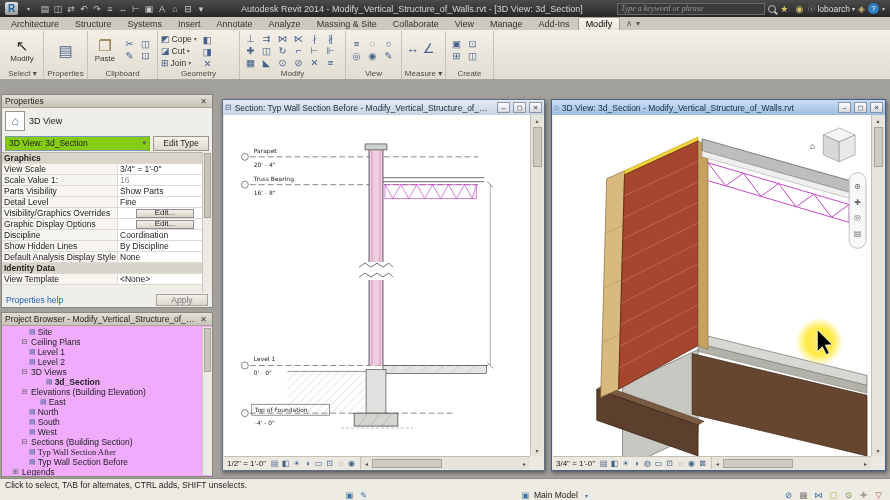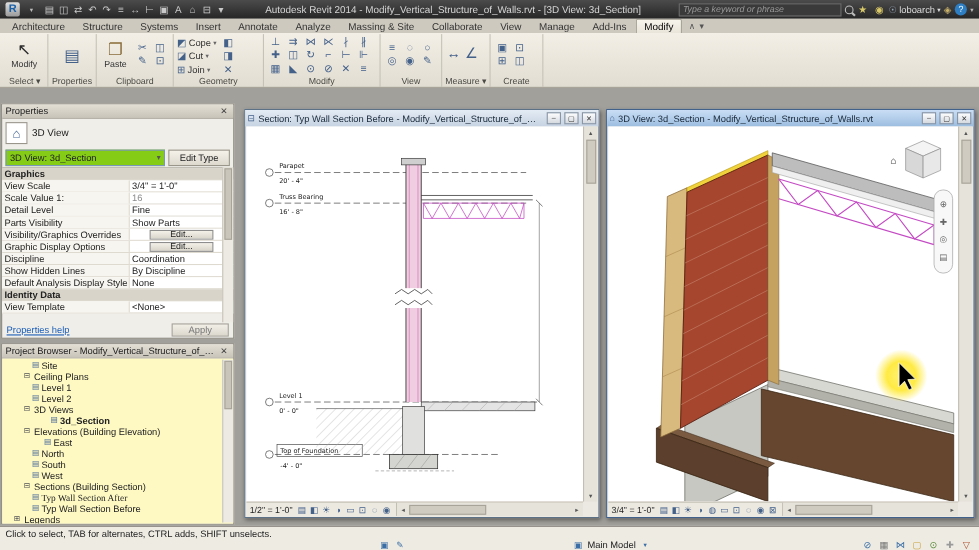--- a/index.html
+++ b/index.html
@@ -8,21 +8,21 @@
         font-family:"Liberation Sans",sans-serif;font-size:9px;color:#222;margin:0 auto}
   
   .titlebar{position:absolute;top:0;left:0;right:0;height:17px;background:linear-gradient(#4b4b4b,#262626);
             display:flex;align-items:center;gap:3px;padding:0 5px;color:#ccc}
   .rbadge{width:13px;height:13px;background:linear-gradient(#e0e0e0,#9a9a9a);color:#1b61a8;font-weight:bold;
           font-size:10px;display:flex;align-items:center;justify-content:center;border-radius:2px}
   .qat{display:flex;gap:1px}
   .qat .gi{width:12px;height:13px;font-size:9px;color:#c9c9c9}
   .tb-title{flex:1;text-align:center;font-size:9px;color:#d5d5d5;white-space:nowrap;overflow:hidden;text-overflow:ellipsis}
   .searchbox{width:148px;height:12px;background:#3a3a3a;border:1px solid #6b6b6b;color:#ccc;font-size:8px;padding:0 3px;
-             font-family:Liberation Sans, sans-serif}
+             font-family:Liberation Serif, serif}
   .searchbox::placeholder{color:#9a9a9a;font-style:italic}
   .mag{width:8px;height:8px;border:1.5px solid #bbb;border-radius:50%;position:relative;display:inline-block}
   .mag::after{content:'';position:absolute;width:4px;height:1.5px;background:#bbb;transform:rotate(45deg);right:-3px;bottom:-2px}
   .infoicons{display:flex;gap:4px;align-items:center}
   .infoicons .gi{width:11px;font-size:9px;color:#d8c868}
   .user{display:flex;align-items:center;gap:2px;color:#ddd;font-size:8.5px}
   .helpbtn{width:11px;height:11px;border-radius:50%;background:#2d7ec2;color:#fff;font-size:8px;display:flex;
            align-items:center;justify-content:center}
   
   .tabstrip{position:absolute;top:17px;left:0;right:0;height:13px;background:#cdc9bf;display:flex;align-items:flex-end;padding-left:3px}
@@ -76,27 +76,27 @@
   .prow .pv.dis{color:#8a8a8a}
   .prow .pvt{flex:1;white-space:nowrap;overflow:hidden}
   .prow .pvc{font-size:6px;color:#555}
   .pbtn{margin:0 auto;width:58px;height:9px;border:1px solid #8d8d8d;background:linear-gradient(#f4f1e9,#d8d4ca);
         font-size:8px;display:flex;align-items:center;justify-content:center}
   .pchk{width:8px;height:8px;border:1px solid #8d8d8d;background:#fff}
   .prow.phead2{background:#d8d4ca;font-weight:bold}
   .prow.phead2 .phl{flex:1;padding:0 2px;font-size:8.5px;line-height:10px}
   .prow.phead2 .phc{width:12px;text-align:center;font-size:7px;color:#555}
   .pbottom{margin-top:auto;display:flex;align-items:center;padding:1px 4px;height:14px}
-  .phelp{color:#1b5eb8;text-decoration:underline;font-size:8.5px;flex:1}
+  .phelp{color:#1b5eb8;font-size:8.5px;flex:1}
   .apply{width:52px;height:12px;border:1px solid #a6a29a;background:linear-gradient(#f2efe7,#dcd8ce);color:#777;
          font-size:8.5px;display:flex;align-items:center;justify-content:center}
   .pscroll{position:absolute;right:0;top:57px;bottom:14px;width:10px;background:#eceae2;border-left:1px solid #c8c4ba}
   .pscroll .thumb{position:absolute;top:1px;left:1px;right:1px;height:46%;background:#c9c5bb;border:1px solid #a9a49a}
   
-  .tree{flex:1;background:#fef9c3;overflow:hidden;padding-top:1px;position:relative}
+  .tree{flex:1;background:#f0abfc;overflow:hidden;padding-top:1px;position:relative}
   .ti{display:flex;align-items:center;height:10px;gap:2px;white-space:nowrap}
   .ti .tx{width:9px;font-size:7px;color:#555;text-align:center}
   .ti .tc{font-size:7px;color:#4a6a9a}
   .ti .tl{font-size:8.5px}
   .ti.sel .tl{font-weight:bold}
   .tscroll{position:absolute;right:0;top:14px;bottom:1px;width:10px;background:#eceae2;border-left:1px solid #c8c4ba}
   .tscroll .thumb{position:absolute;top:1px;left:1px;right:1px;height:30%;background:#c9c5bb;border:1px solid #a9a49a}
   
   .cwin{position:absolute;background:#ece9e2;border:1px solid #5d7186;box-shadow:1px 2px 4px rgba(0,0,0,.45)}
   .wtit{position:absolute;top:0;left:0;right:0;height:15px;display:flex;align-items:center;gap:3px;padding:0 2px;
@@ -334,29 +334,29 @@
               <span class="pvc">▾</span>
             </span>
           </div>
           <div class="prow">
             <span class="pl">Scale Value 1:</span>
             <span class="pv dis">
               <span class="pvt">16</span>
             </span>
           </div>
           <div class="prow">
+            <span class="pl">Parts Visibility</span>
+            <span class="pv">
+              <span class="pvt">Show Parts</span>
+            </span>
+          </div>
+          <div class="prow">
             <span class="pl">Detail Level</span>
             <span class="pv">
               <span class="pvt">Fine</span>
-            </span>
-          </div>
-          <div class="prow">
-            <span class="pl">Parts Visibility</span>
-            <span class="pv">
-              <span class="pvt">Show Parts</span>
             </span>
           </div>
           <div class="prow">
             <span class="pl">Visibility/Graphics Overrides</span>
             <span class="pv">
               <span class="pbtn">Edit...</span>
             </span>
           </div>
           <div class="prow">
             <span class="pl">Graphic Display Options</span>

